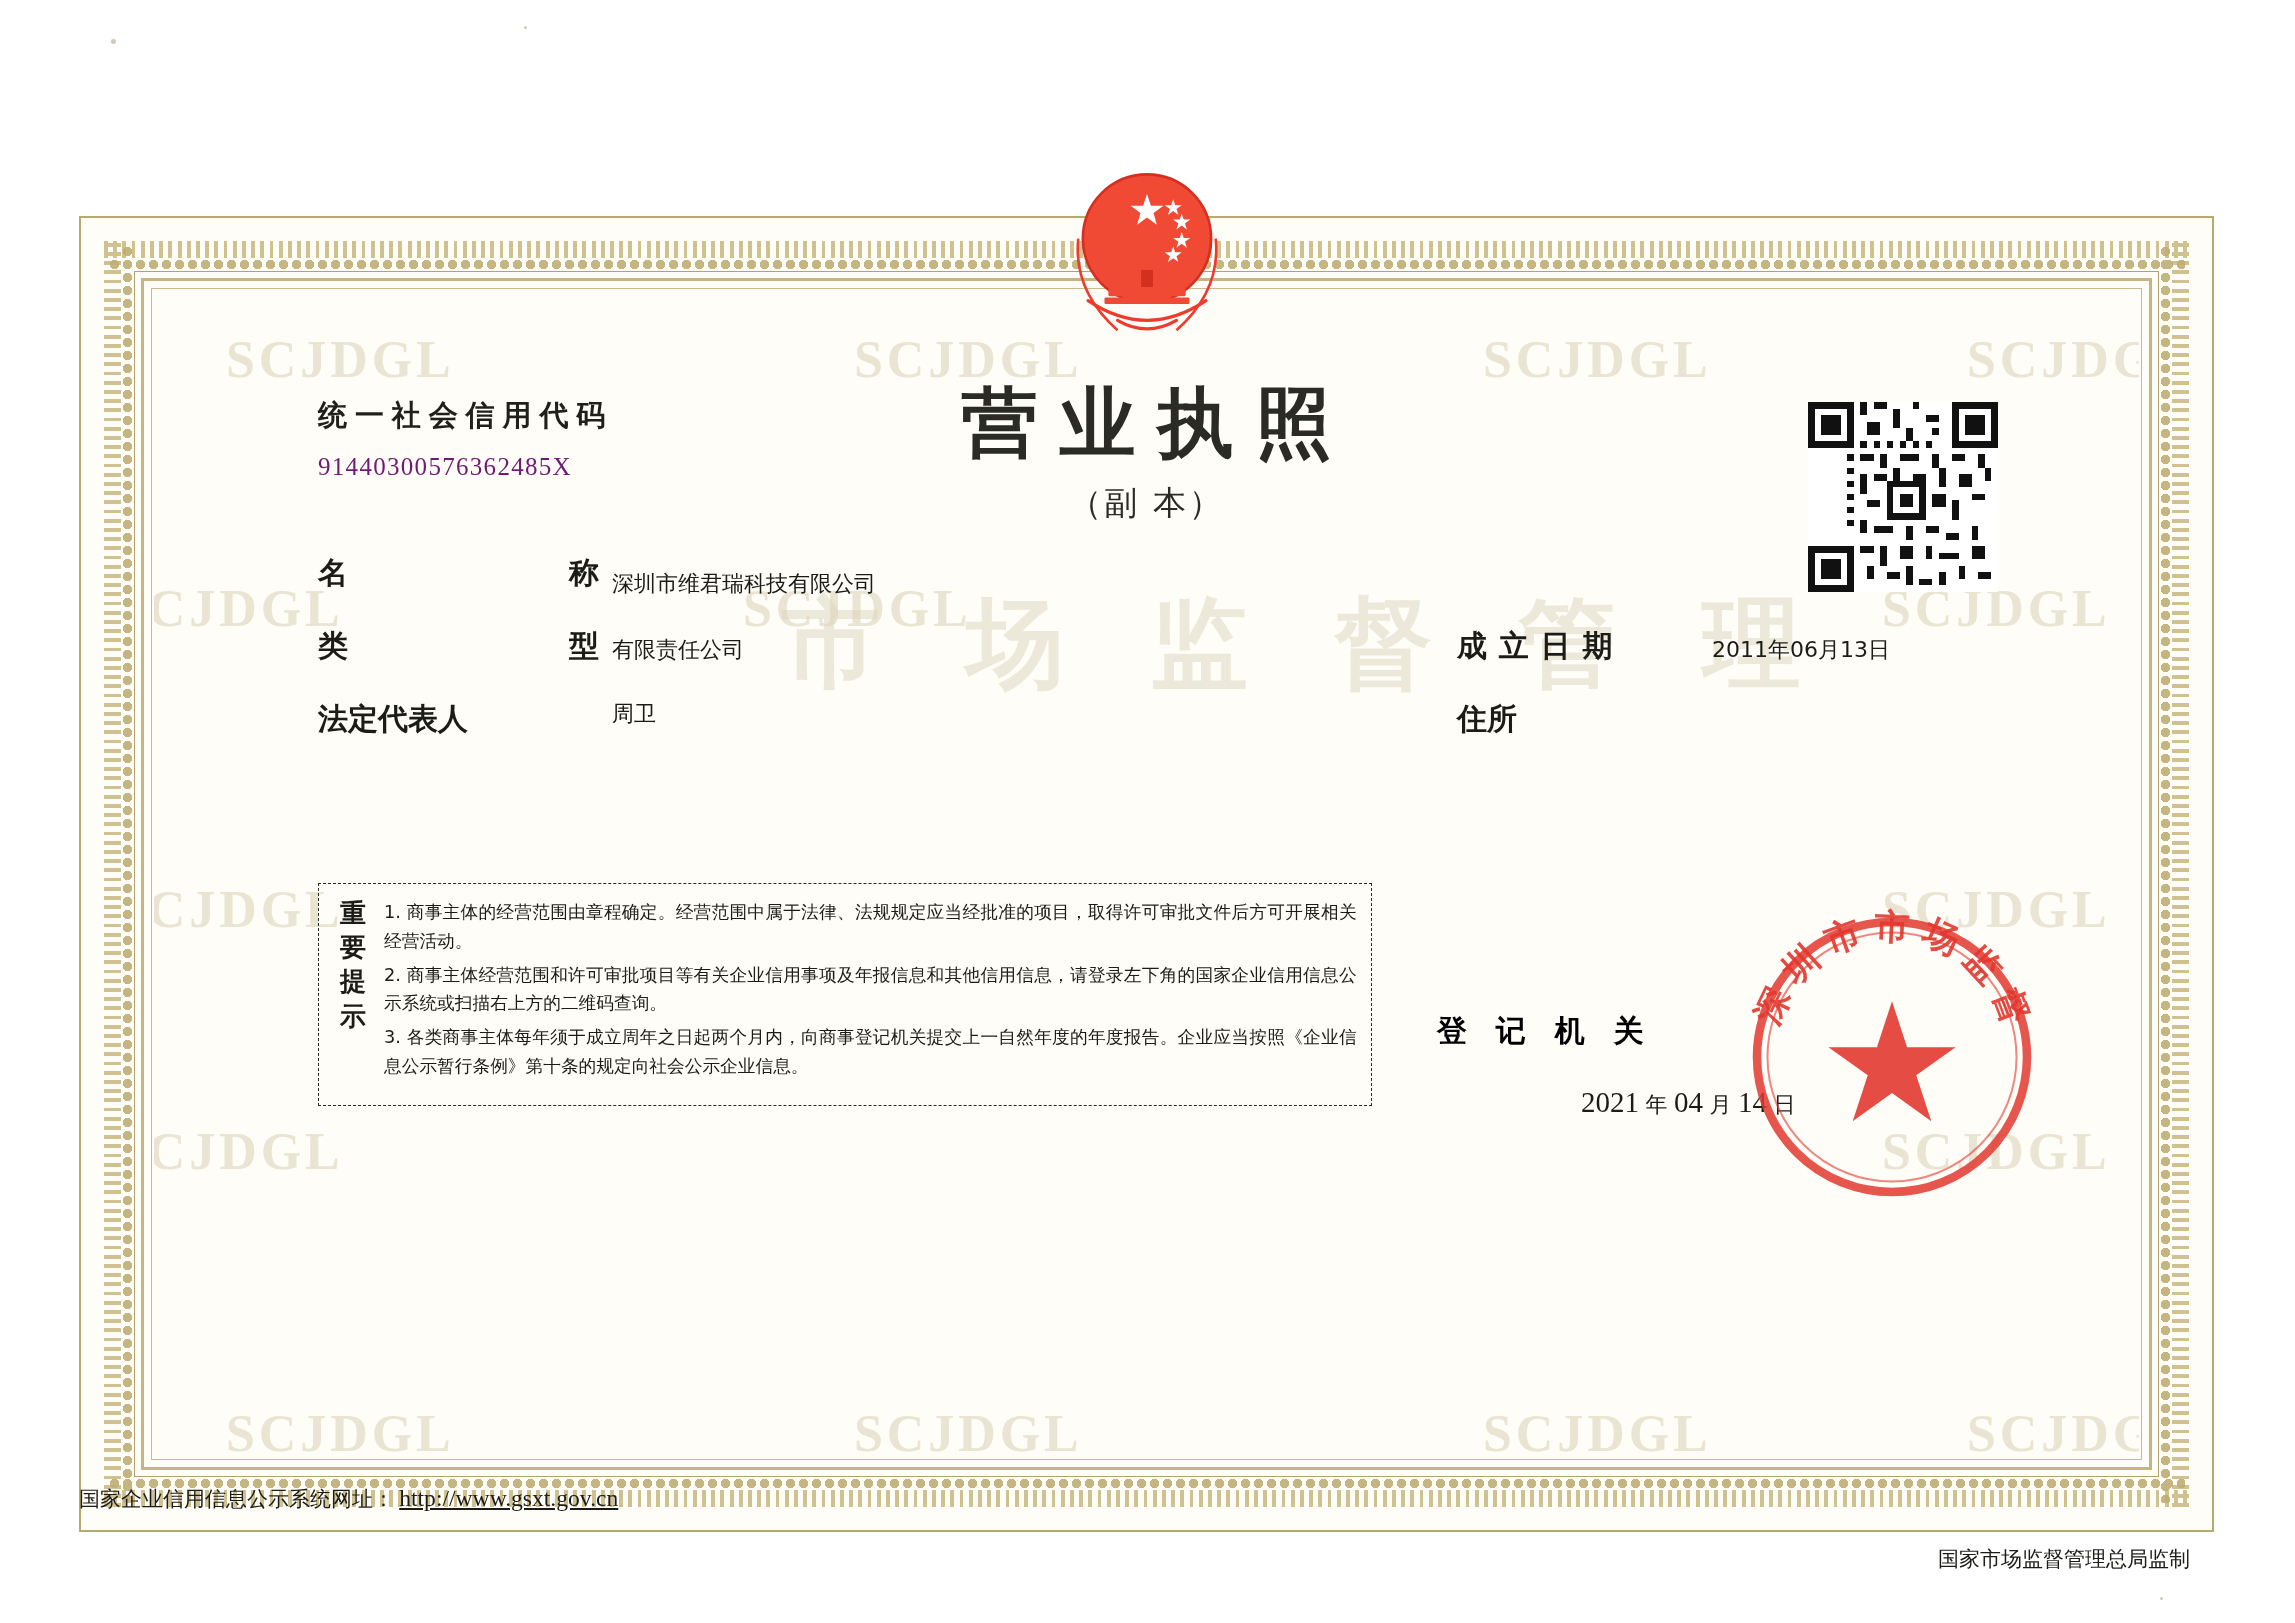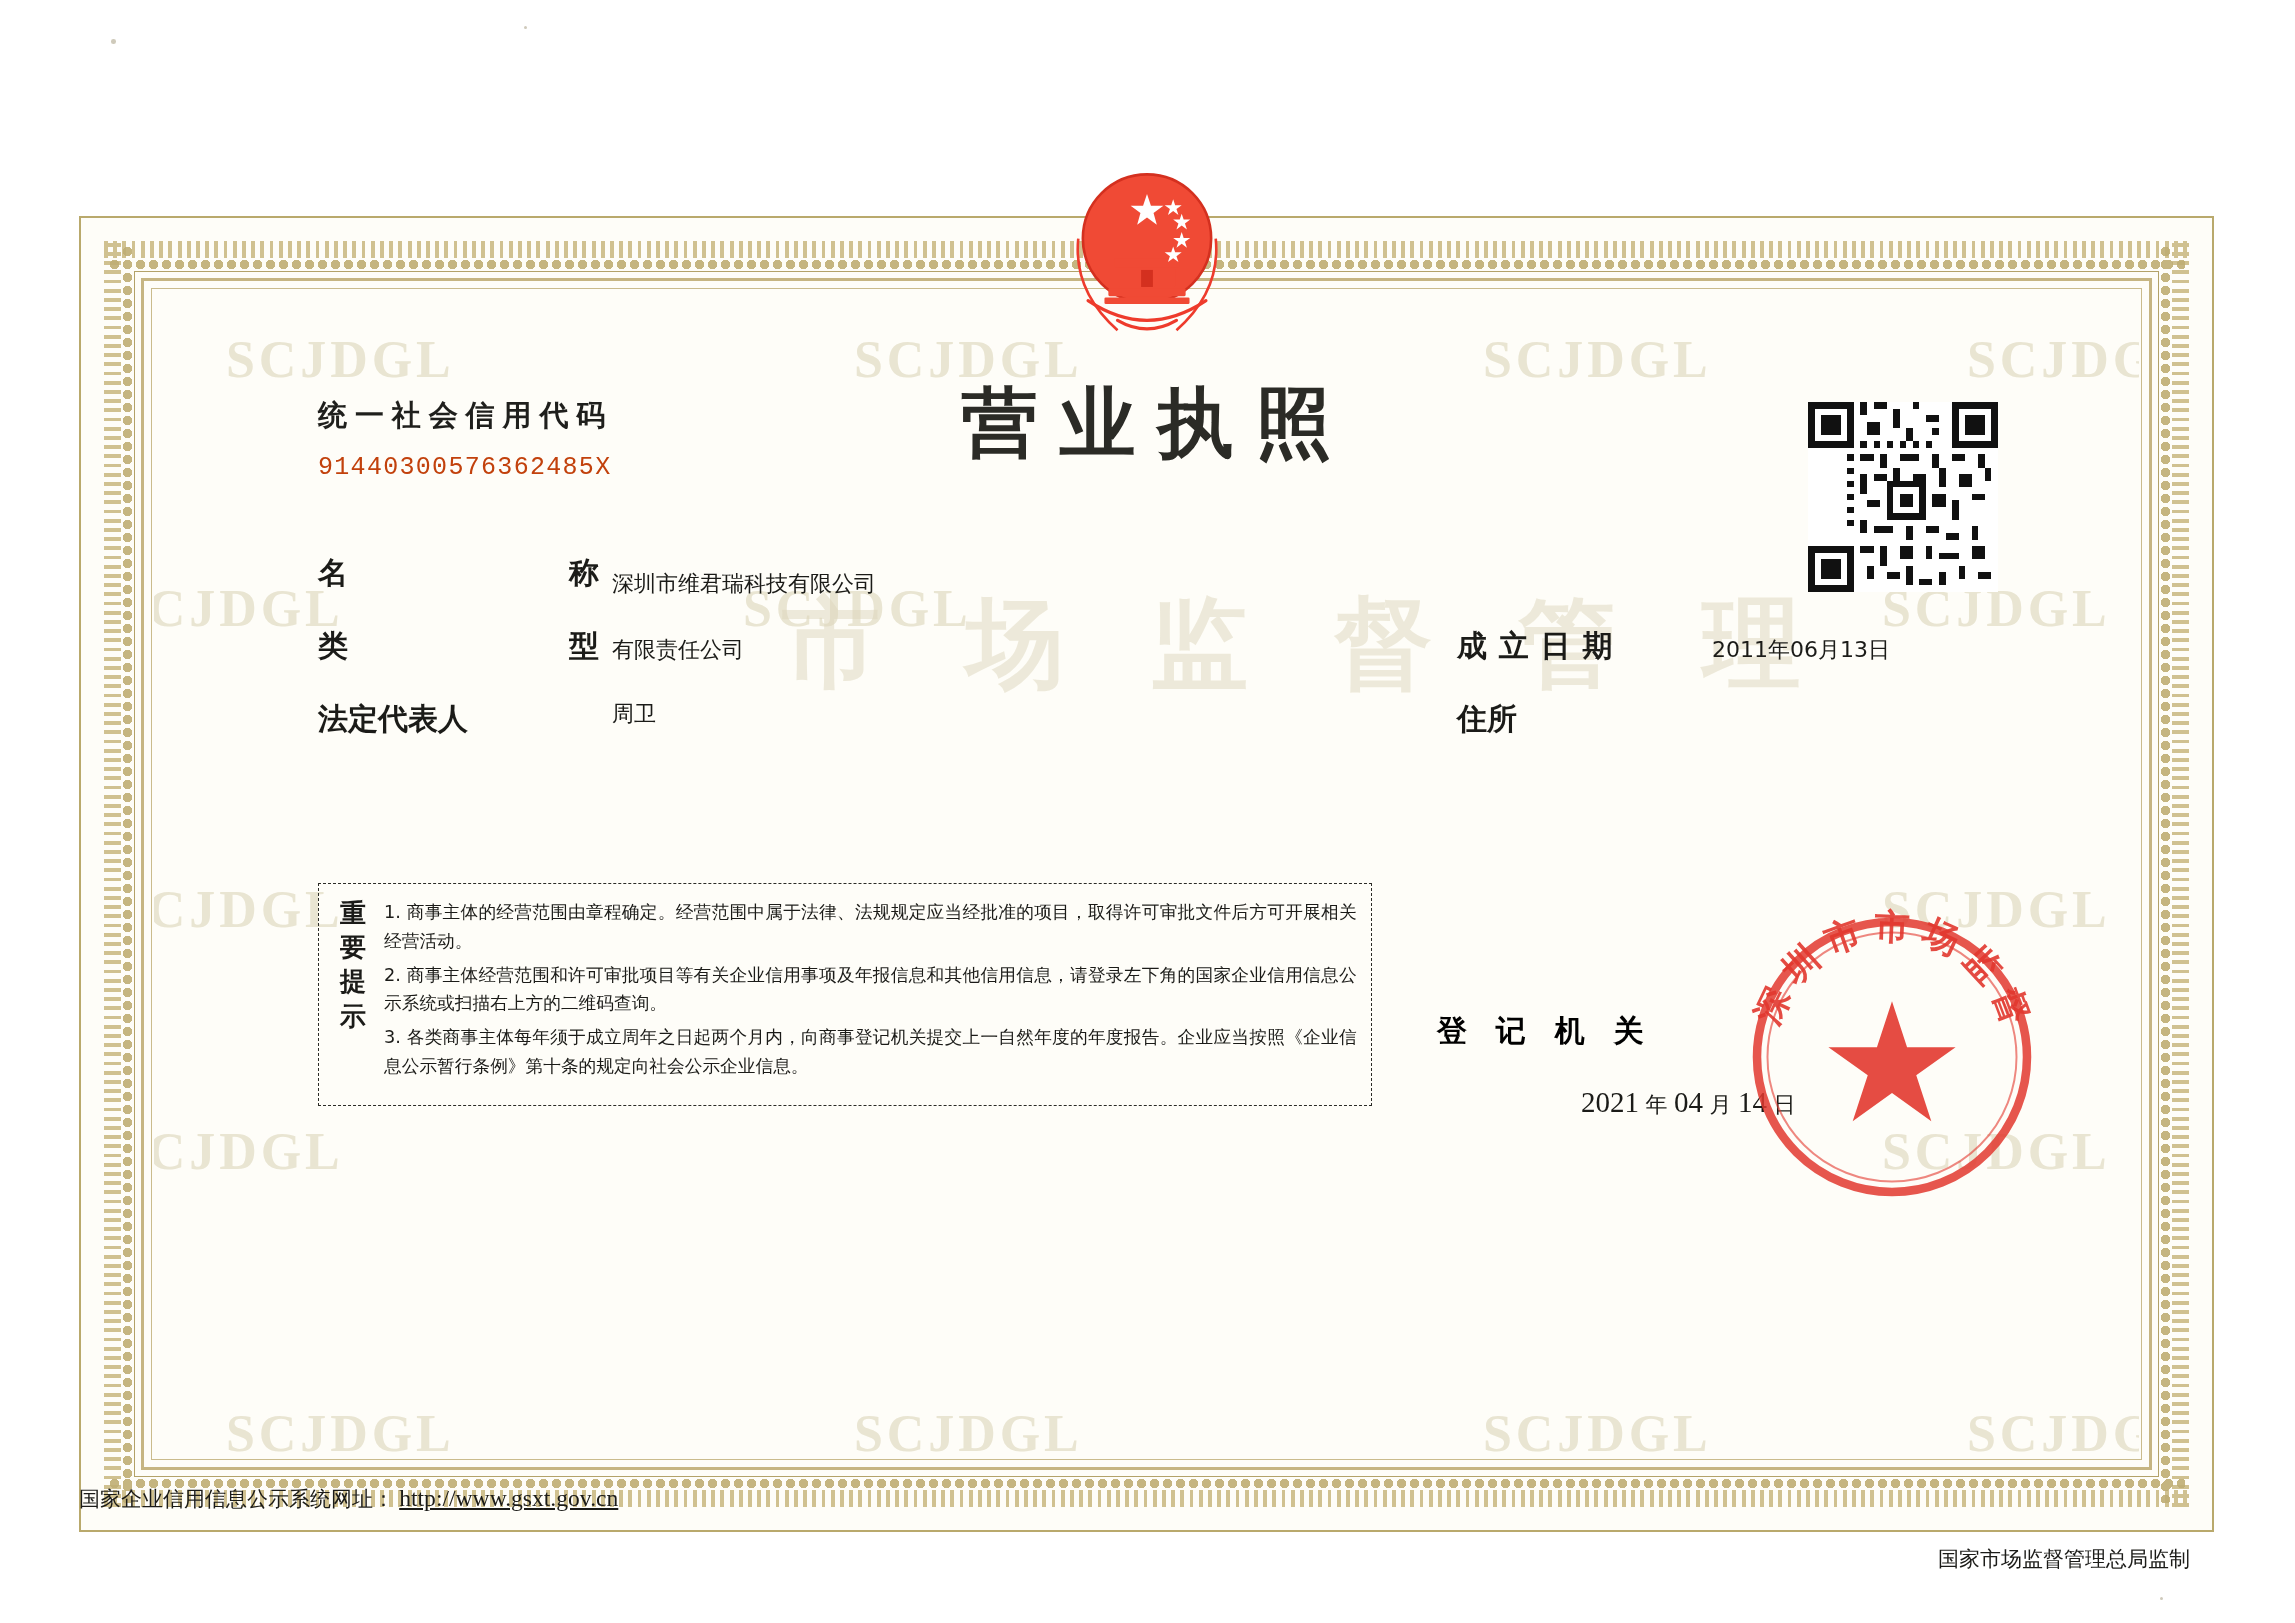--- a/index.html
+++ b/index.html
@@ -104,22 +104,22 @@
     position:absolute;left:0;right:0;top:190px;text-align:center;
     font-size:33px;color:#2b2b26;letter-spacing:2.6px;
   }
 
   
   .code-block{position:absolute;left:164px;top:105px;}
   .code-label{
     font-size:29px;letter-spacing:7.9px;color:#1f1f1c;font-weight:bold;
   }
   .code-value{
-    margin-top:17px;font-size:25px;letter-spacing:1.3px;color:#c2410c;
-    font-family:Liberation Mono, monospace;
+    margin-top:17px;font-size:25px;letter-spacing:1.3px;color:#701a75;
+    font-family:Liberation Serif, serif;
   }
 
   
   .qr{
     position:absolute;right:141px;top:111px;width:190px;height:190px;
   }
 
   
   .fields{position:absolute;left:0;right:0;top:262px;}
   .row{position:relative;height:73px;}
@@ -260,20 +260,21 @@
         </g>
       </svg>
     </div>
 
     <div class="code-block">
       <div class="code-label">统一社会信用代码</div>
       <div class="code-value">91440300576362485X</div>
     </div>
 
     <div class="title">营业执照</div>
+    <div class="subtitle">（副 本）</div>
 
     <div class="qr">
       <svg viewBox="0 0 29 29" width="190" height="190" shape-rendering="crispEdges">
         <rect width="29" height="29" fill="#ffffff"></rect>
         <g fill="#111">
 
           <rect x="0" y="0" width="7" height="1"></rect>
             <rect x="0" y="6" width="7" height="1"></rect>
           <rect x="0" y="0" width="1" height="7"></rect>
             <rect x="6" y="0" width="1" height="7"></rect>

